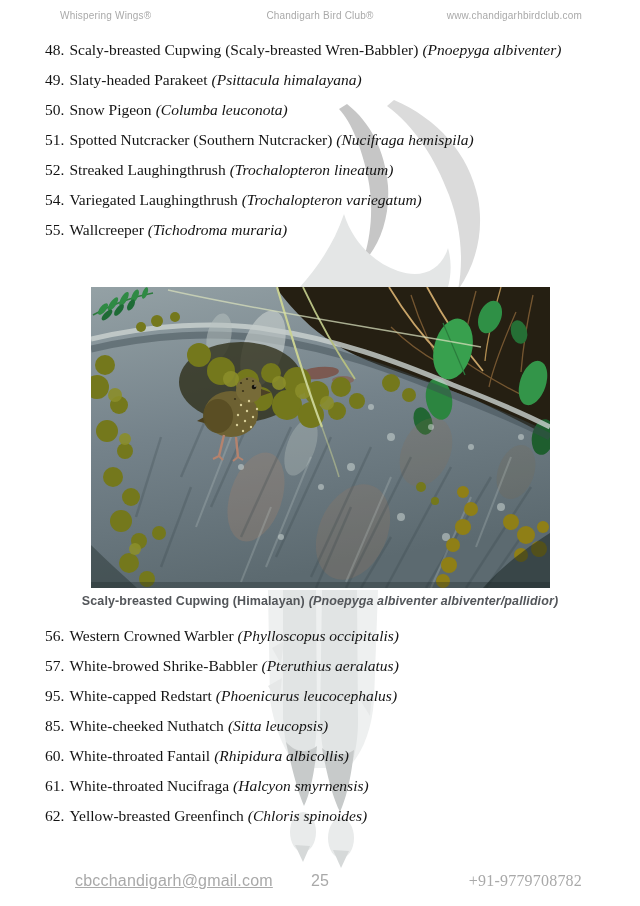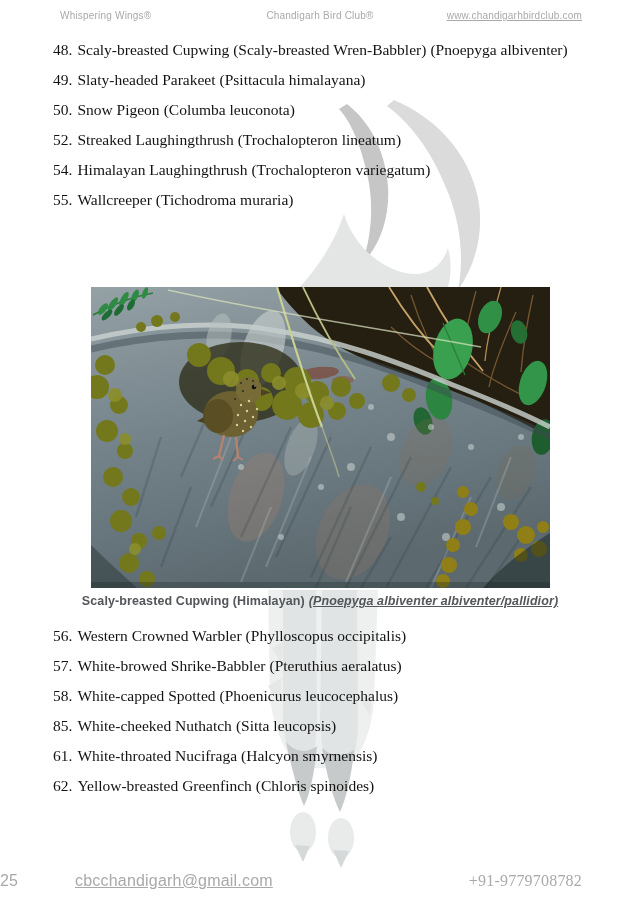--- a/index.html
+++ b/index.html
@@ -4,41 +4,41 @@
 <style>
   html,body{margin:0;padding:0;background:#ffffff;}
   .page{position:relative;width:640px;height:906px;background:#ffffff;overflow:hidden;}
 
   .watermark{position:absolute;left:0;top:0;z-index:0;pointer-events:none;}
 
   .header{position:absolute;top:10px;left:0;width:100%;height:16px;z-index:2;
           font-family:"Liberation Sans",sans-serif;font-size:10px;color:#a9a9a9;letter-spacing:.2px;}
   .header .h-left{position:absolute;left:60px;top:0;}
   .header .h-mid{position:absolute;left:0;right:0;top:0;text-align:center;}
-  .header .h-right{position:absolute;right:58px;top:0;text-decoration:underline;}
+  .header .h-right{position:absolute;right:58px;top:0;}
 
   .list{position:absolute;left:45px;z-index:2;font-family:"Liberation Serif",serif;
         font-size:15.5px;color:#131313;}
   .list1{top:40px;}
   .list2{top:626px;}
   .li{height:30px;line-height:20px;white-space:nowrap;}
-  .num{margin-right:5px;margin-left:8px;}
-  .sci{margin-left:4px;}
+  .num{margin-right:5px;}
+  .sci{font-style:italic;margin-left:4px;}
 
   .photo{position:absolute;left:91px;top:287px;width:459px;height:301px;z-index:2;line-height:0;}
 
   .caption{position:absolute;top:594px;left:0;width:100%;text-align:center;z-index:2;
            font-family:"Liberation Sans",sans-serif;font-weight:bold;font-size:12.5px;
            color:#53565a;letter-spacing:.1px;}
-  .caption .sci-c{font-style:italic;margin-left:4px;text-decoration:underline;}
+  .caption .sci-c{font-style:italic;margin-left:4px;}
 
   .footer{position:absolute;top:872px;left:0;width:100%;height:16px;z-index:2;
           font-family:"Liberation Sans",sans-serif;font-size:16px;color:#a9a9a9;letter-spacing:.2px;}
   .footer .f-left{position:absolute;left:75px;top:0;text-decoration:underline;}
-  .footer .f-mid{position:absolute;left:0;right:0;top:0;text-align:left;}
+  .footer .f-mid{position:absolute;left:0;right:0;top:0;text-align:center;}
   .footer .f-right{position:absolute;right:58px;top:0;font-family:Liberation Serif, serif;}
 </style>
 </head>
 <body>
 
 <div class="page">
 
   <svg class="watermark" width="640" height="906" viewBox="0 0 640 906">
 
     <path d="M347,104 C371,123 385,151 388,186 C390,217 380,246 362,264 C371,238 374,208 368,178 C362,149 352,123 339,109 Z" fill="#c6c6c6"></path>
@@ -62,22 +62,23 @@
   <div class="header">
     <span class="h-left">Whispering Wings®</span>
     <span class="h-mid">Chandigarh Bird Club®</span>
     <span class="h-right">www.chandigarhbirdclub.com</span>
   </div>
 
   <div class="list list1">
     <div class="li"><span class="num">48.</span><span class="cname">Scaly-breasted Cupwing (Scaly-breasted Wren-Babbler)</span><span class="sci">(Pnoepyga albiventer)</span></div>
     <div class="li"><span class="num">49.</span><span class="cname">Slaty-headed Parakeet</span><span class="sci">(Psittacula himalayana)</span></div>
     <div class="li"><span class="num">50.</span><span class="cname">Snow Pigeon</span><span class="sci">(Columba leuconota)</span></div>
+    <div class="li"><span class="num">51.</span><span class="cname">Spotted Nutcracker (Southern Nutcracker)</span><span class="sci">(Nucifraga hemispila)</span></div>
     <div class="li"><span class="num">52.</span><span class="cname">Streaked Laughingthrush</span><span class="sci">(Trochalopteron lineatum)</span></div>
-    <div class="li"><span class="num">54.</span><span class="cname">Himalayan Laughingthrush</span><span class="sci">(Trochalopteron variegatum)</span></div>
+    <div class="li"><span class="num">54.</span><span class="cname">Variegated Laughingthrush</span><span class="sci">(Trochalopteron variegatum)</span></div>
     <div class="li"><span class="num">55.</span><span class="cname">Wallcreeper</span><span class="sci">(Tichodroma muraria)</span></div>
   </div>
 
   <div class="photo">
     <svg width="459" height="301" viewBox="0 0 459 301">
       <defs>
         <linearGradient id="rockg" x1="0" y1="0" x2="0.3" y2="1">
           <stop offset="0" stop-color="#94a1a5"></stop>
           <stop offset="0.5" stop-color="#74828a"></stop>
           <stop offset="1" stop-color="#5c6a70"></stop>
@@ -283,22 +284,23 @@
     </svg>
   </div>
 
   <div class="caption">
     <span>Scaly-breasted Cupwing (Himalayan)</span><span class="sci-c">(Pnoepyga albiventer albiventer/pallidior)</span>
   </div>
 
   <div class="list list2">
     <div class="li"><span class="num">56.</span><span class="cname">Western Crowned Warbler</span><span class="sci">(Phylloscopus occipitalis)</span></div>
     <div class="li"><span class="num">57.</span><span class="cname">White-browed Shrike-Babbler</span><span class="sci">(Pteruthius aeralatus)</span></div>
-    <div class="li"><span class="num">58.</span><span class="cname">White-capped Spotted</span><span class="sci">(Phoenicurus leucocephalus)</span></div>
+    <div class="li"><span class="num">95.</span><span class="cname">White-capped Redstart</span><span class="sci">(Phoenicurus leucocephalus)</span></div>
     <div class="li"><span class="num">85.</span><span class="cname">White-cheeked Nuthatch</span><span class="sci">(Sitta leucopsis)</span></div>
+    <div class="li"><span class="num">60.</span><span class="cname">White-throated Fantail</span><span class="sci">(Rhipidura albicollis)</span></div>
     <div class="li"><span class="num">61.</span><span class="cname">White-throated Nucifraga</span><span class="sci">(Halcyon smyrnensis)</span></div>
     <div class="li"><span class="num">62.</span><span class="cname">Yellow-breasted Greenfinch</span><span class="sci">(Chloris spinoides)</span></div>
   </div>
 
   <div class="footer">
     <span class="f-left">cbcchandigarh@gmail.com</span>
     <span class="f-mid">25</span>
     <span class="f-right">+91-9779708782</span>
   </div>
 

